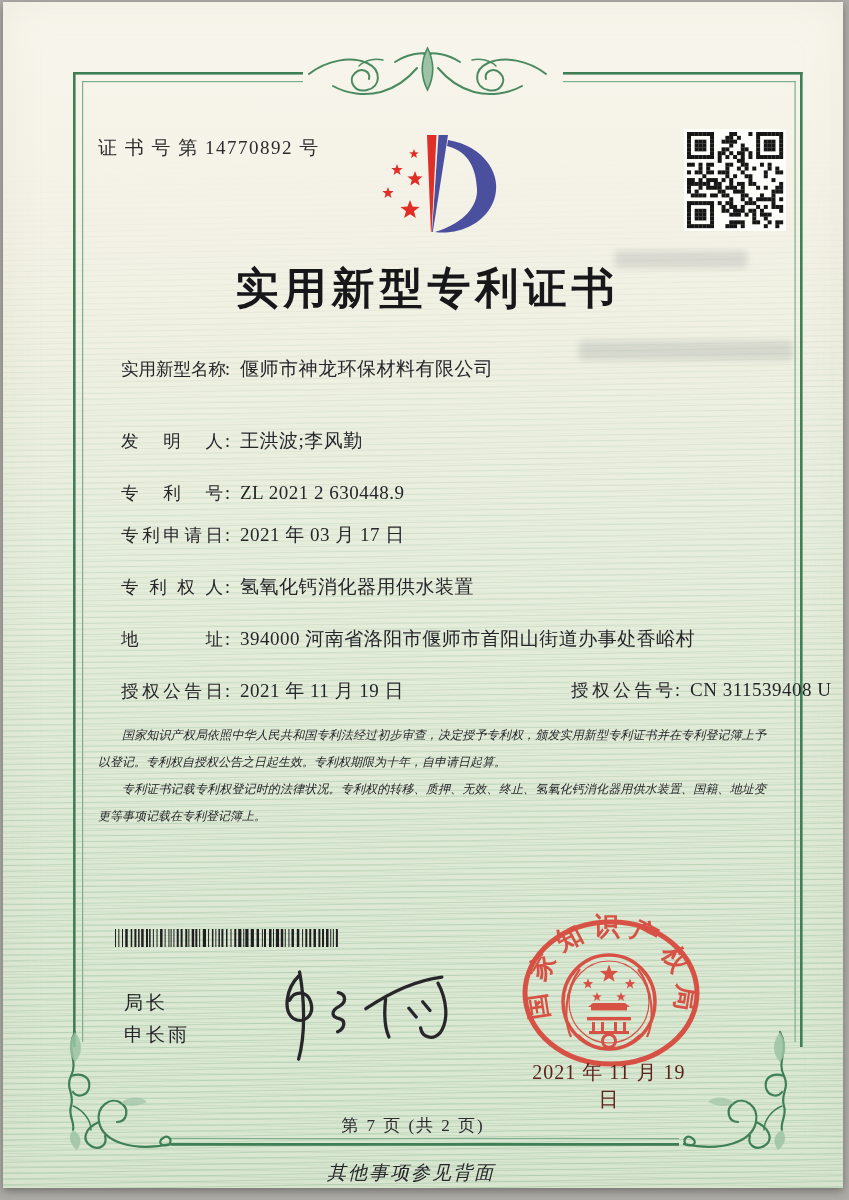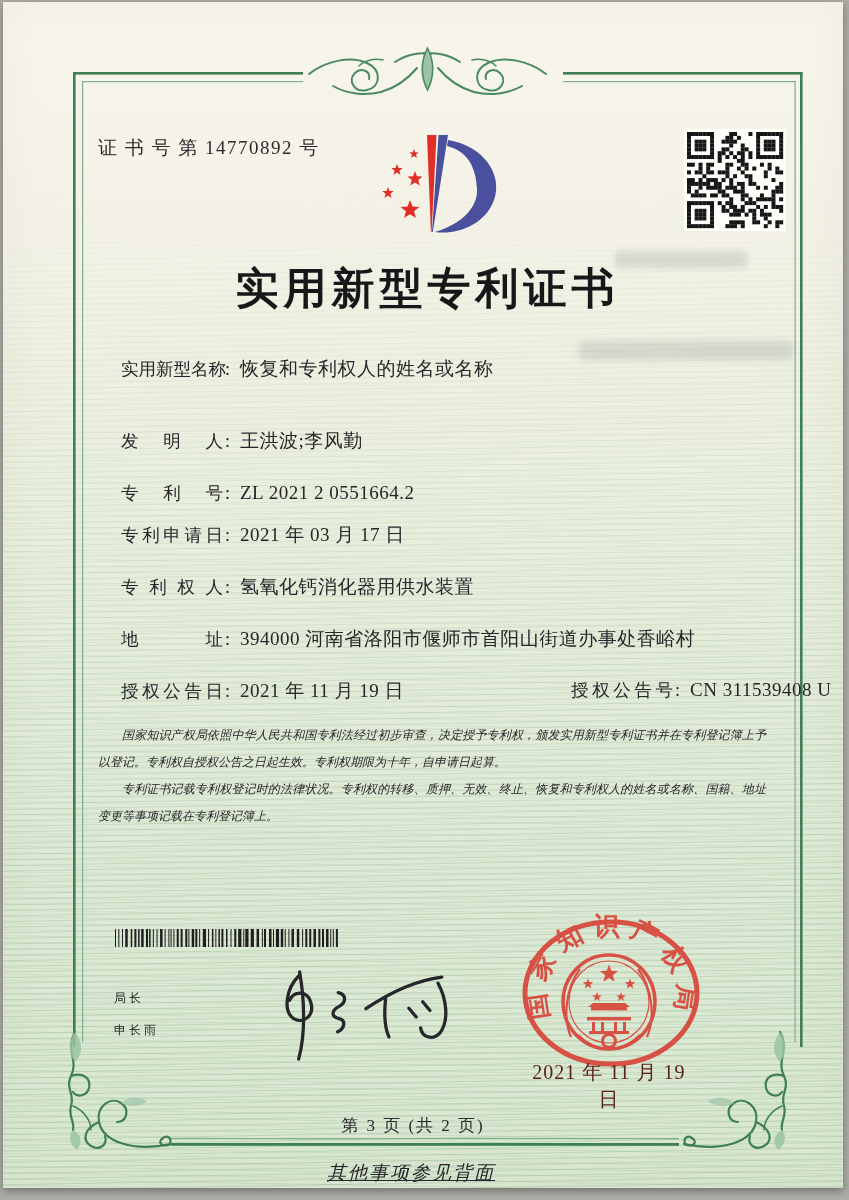--- a/index.html
+++ b/index.html
@@ -30,25 +30,25 @@
   .title{left:0;top:258px;width:849px;text-align:center;font-size:43px;font-weight:bold;
          letter-spacing:5px;color:#17171a;}
   .row{left:118px;white-space:nowrap;color:#26262a;}
   .flabel{display:inline-block;width:102px;font-size:17.5px;vertical-align:baseline;color:#26262a;}
   .colon{font-size:18px;margin:0 10px 0 2px;}
   .fvalue{font-size:19px;letter-spacing:.5px;}
   .grant-no{position:absolute;left:450px;top:0;white-space:nowrap;}
   .paras{left:95px;top:720px;width:668px;color:#26262a;font-size:12px;line-height:27px;
          font-style:italic;}
   .paras p{margin:0;text-indent:2em;text-align:justify;}
-  .signer{left:111px;color:#242428;font-family:Liberation Sans, sans-serif;font-size:12px;letter-spacing:3px;}
+  .signer{left:121px;color:#242428;font-family:Liberation Sans, sans-serif;font-size:19px;letter-spacing:3px;}
   .seal-date{left:524px;top:1057px;width:164px;text-align:center;font-size:20px;color:#5b211b;letter-spacing:1px;}
   .page-ind{left:0;top:1112px;width:820px;text-align:center;font-size:17px;letter-spacing:2px;color:#2b2b2e;}
   .back-note{left:0;top:1158px;width:816px;text-align:center;font-size:19px;font-style:italic;
-             letter-spacing:2px;color:#26262a;text-decoration:underline;}
+             letter-spacing:2px;color:#26262a;}
   .smudge{position:absolute;background:rgba(95,100,105,.17);filter:blur(3px);border-radius:4px;}
   svg{overflow:visible;}
 </style>
 </head>
 <body>
 
 <div class="paper">
   <div class="waves"></div>
   <div class="waves2"></div>
 
@@ -404,35 +404,35 @@
   <div class="abs title">实用新型专利证书</div>
 
   <div class="abs row" style="top:354px;">
     <span class="flabel" style="display: inline-flex; justify-content: space-between;">
         <span>实</span>
         <span>用</span>
         <span>新</span>
         <span>型</span>
         <span>名</span>
         <span>称</span>
-      </span><span class="colon">:</span><span class="fvalue">恢复和专利权人的姓名或名称</span>
+      </span><span class="colon">:</span><span class="fvalue">偃师市神龙环保材料有限公司</span>
   </div>
   <div class="abs row" style="top:426px;">
     <span class="flabel" style="display: inline-flex; justify-content: space-between;">
         <span>发</span>
         <span>明</span>
         <span>人</span>
       </span><span class="colon">:</span><span class="fvalue">王洪波;李风勤</span>
   </div>
   <div class="abs row" style="top:479px;">
     <span class="flabel" style="display: inline-flex; justify-content: space-between;">
         <span>专</span>
         <span>利</span>
         <span>号</span>
-      </span><span class="colon">:</span><span class="fvalue">ZL 2021 2 0551664.2</span>
+      </span><span class="colon">:</span><span class="fvalue">ZL 2021 2 630448.9</span>
   </div>
   <div class="abs row" style="top:520px;">
     <span class="flabel" style="display: inline-flex; justify-content: space-between;">
         <span>专</span>
         <span>利</span>
         <span>申</span>
         <span>请</span>
         <span>日</span>
       </span><span class="colon">:</span><span class="fvalue">2021 年 03 月 17 日</span>
   </div>
@@ -464,21 +464,21 @@
           <span>权</span>
           <span>公</span>
           <span>告</span>
           <span>号</span>
         </span><span class="colon">:</span><span class="fvalue">CN 311539408 U</span>
     </span>
   </div>
 
   <div class="abs paras">
     <p>国家知识产权局依照中华人民共和国专利法经过初步审查，决定授予专利权，颁发实用新型专利证书并在专利登记簿上予以登记。专利权自授权公告之日起生效。专利权期限为十年，自申请日起算。</p>
-    <p>专利证书记载专利权登记时的法律状况。专利权的转移、质押、无效、终止、恢复和专利权人的姓名或名称、国籍、地址变更等事项记载在专利登记簿上。</p>
+    <p>专利证书记载专利权登记时的法律状况。专利权的转移、质押、无效、终止、氢氧化钙消化器用供水装置、国籍、地址变更等事项记载在专利登记簿上。</p>
   </div>
 
   <svg id="barcode" class="abs" style="left:112px;top:927px;" width="224" height="18" viewBox="0 0 224 18" aria-label="barcode">
       <rect x="0.00" y="0" width="1.00" height="18" fill="#1f1f1f"></rect>
       <rect x="3.33" y="0" width="1.00" height="18" fill="#1f1f1f"></rect>
       <rect x="7.00" y="0" width="1.00" height="18" fill="#1f1f1f"></rect>
       <rect x="10.23" y="0" width="2.50" height="18" fill="#1f1f1f"></rect>
       <rect x="15.73" y="0" width="1.50" height="18" fill="#1f1f1f"></rect>
       <rect x="19.41" y="0" width="2.00" height="18" fill="#1f1f1f"></rect>
       <rect x="23.11" y="0" width="1.50" height="18" fill="#1f1f1f"></rect>
@@ -576,15 +576,15 @@
       <rect x="93" y="125" width="3" height="9" stroke="none"></rect>
       <rect x="106" y="125" width="3" height="9" stroke="none"></rect>
       <rect x="115" y="125" width="3" height="9" stroke="none"></rect>
       <rect x="81" y="134" width="40" height="3" stroke="none"></rect>
       <circle cx="101" cy="144" r="6.5" fill="none" stroke-width="3"></circle>
       <path d="M 70,138 C 80,148 90,152 101,152 C 112,152 122,148 132,138" fill="none" stroke-width="2.4"></path>
     </g>
   </svg>
   <div class="abs seal-date">2021 年 11 月 19 日</div>
 
-  <div class="abs page-ind">第 3 页 (共 2 页)</div>
+  <div class="abs page-ind">第 7 页 (共 2 页)</div>
   <div class="abs back-note">其他事项参见背面</div>
 </div>
 
 </body></html>

